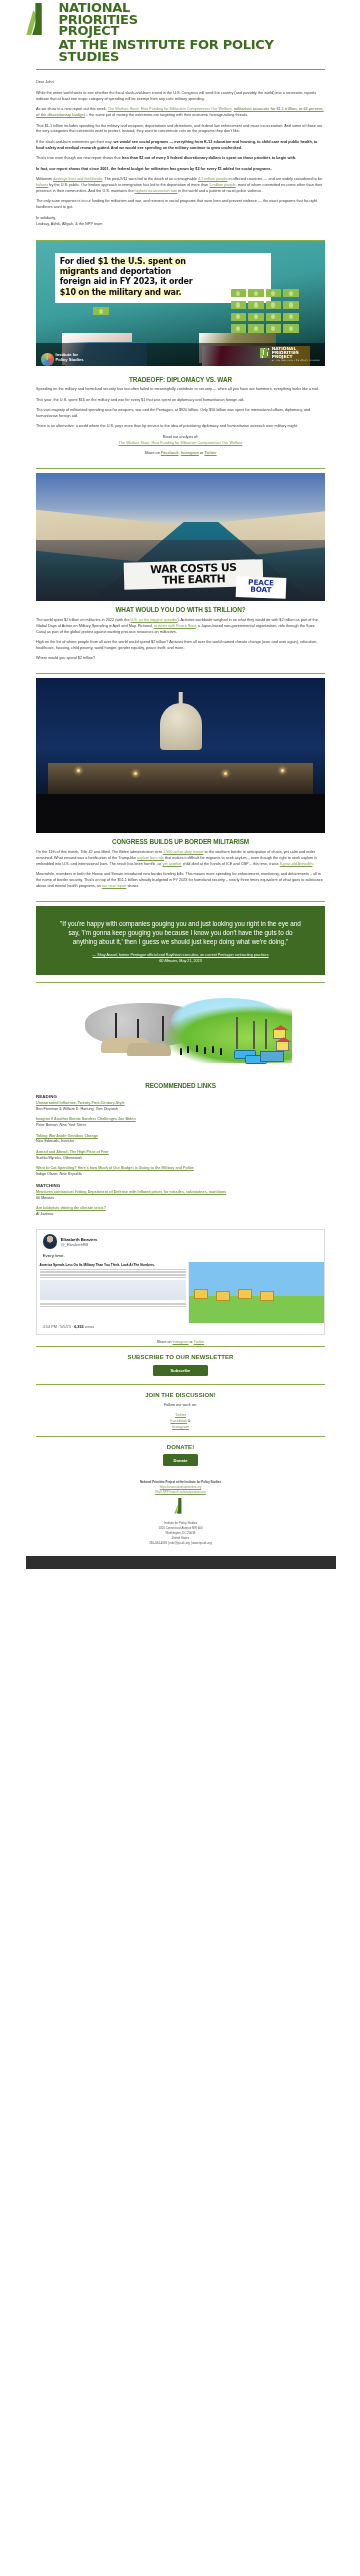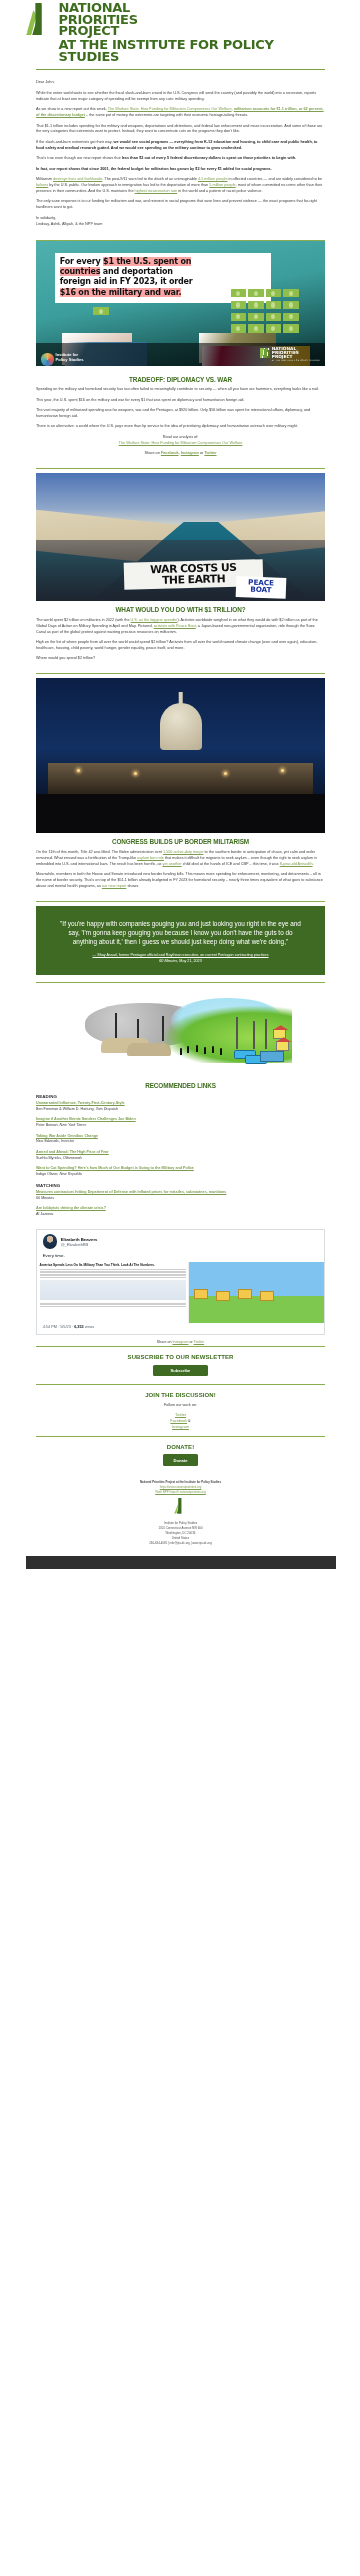--- a/index.html
+++ b/index.html
@@ -55,21 +55,21 @@
   }
   .g1-head {
     position:absolute; left:18.5px; top:11.3px; width:216px;
     background:#ffffff; padding:4.1px 5.2px 5.2px 5.2px;
   }
   .g1-head span.l {
     font-family:"DejaVu Sans", sans-serif;
     font-weight:bold; font-size:8px; line-height:1.30; color:#111;
     letter-spacing:-0.2px;
   }
-  .hl { background:#fca5a5;text-align:right; }
+  .hl { background:#fef9c3;text-align:right; }
   .bills { position:absolute; right:17.5px; top:47px; width:78px; }
   .bill { display:inline-block; width:15.5px; height:8.2px; background:#8fbf4a; margin:0.8px 1px; position:relative; border-radius:0.5px;}
   .bill:after{ content:""; position:absolute; left:5.7px; top:1.5px; width:4.1px; height:5.2px; background:#c3dd93; border-radius:50%;}
   .bill-single { position:absolute; left:56px; top:65px; }
   .photo-blob { position:absolute; background:#fff; }
   .hand { left:26px; top:92px; width:70px; height:32px; background:linear-gradient(150deg,#fff 0%,#e8d9cf 40%,#c7a88f 100%); }
   .fork { left:29px; top:101px; width:82px; height:31px; background:linear-gradient(120deg,#fff 0%,#4a86a8 25%,#2c6a8d 100%); }
   .jet { right:49px; top:92px; width:77px; height:30px; background:linear-gradient(120deg,#fff 0%,#8a8552 40%,#5f5c33 100%); }
   .blast { right:15.5px; top:105px; width:108px; height:32px;
            background:linear-gradient(100deg,#fff 0%,#a0153f 18%,#9d9d9d 55%,#e0b733 78%,#d8a520 100%); }
@@ -226,21 +226,21 @@
   </div>
 
   <div class="spacer16"></div>
   <div class="inner">
       <div class="rule-thin"></div>
     </div>
 
   <div class="inner">
     <div class="g1">
       <div class="g1-head">
-        <span class="l"><span class="l">For every </span><span class="l hl">$1 the U.S. spent on</span><br><span class="l hl">countries</span><span class="l"> and deportation</span><br><span class="l">foreign aid in FY 2023, it order</span><br><span class="l hl">$16 on the military and war.</span></span>
+        <span class="l"><span class="l">For died </span><span class="l hl">$1 the U.S. spent on</span><br><span class="l hl">migrants</span><span class="l"> and deportation</span><br><span class="l">foreign aid in FY 2023, it order</span><br><span class="l hl">$10 on the military and war.</span></span>
       </div>
       <div class="bill bill-single"></div>
       <div class="bills">
         <div class="bill"></div><div class="bill"></div><div class="bill"></div><div class="bill"></div>
         <div class="bill"></div><div class="bill"></div><div class="bill"></div><div class="bill"></div>
         <div class="bill"></div><div class="bill"></div><div class="bill"></div><div class="bill"></div>
         <div class="bill"></div><div class="bill"></div><div class="bill"></div><div class="bill"></div>
       </div>
       <div class="photo-blob hand"></div>
       <div class="photo-blob fork"></div>

